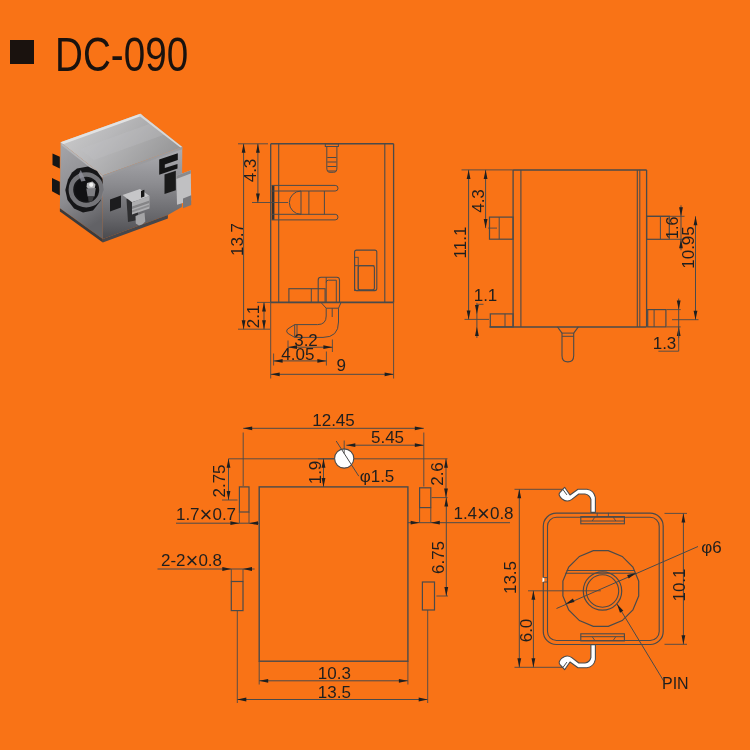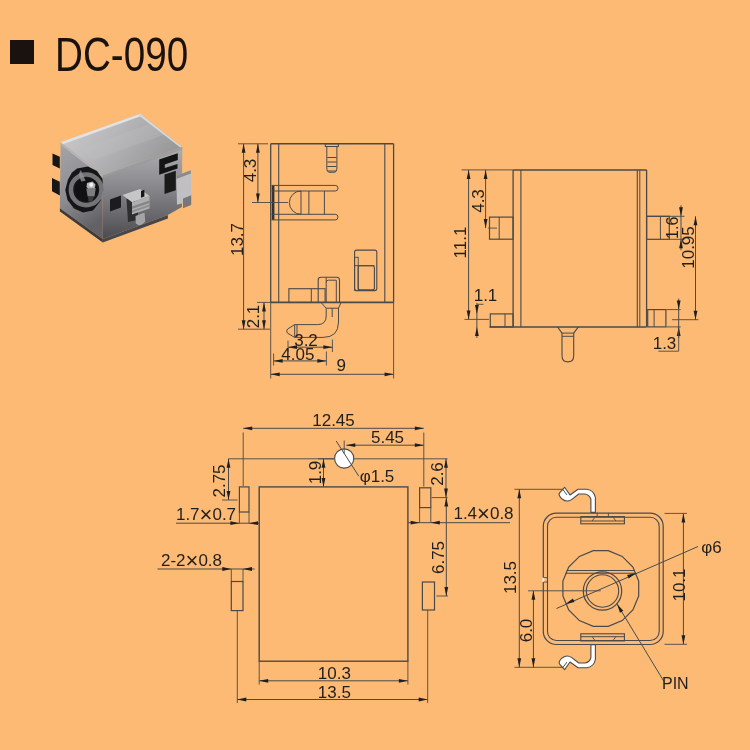--- a/index.html
+++ b/index.html
@@ -1,15 +1,15 @@
 <!DOCTYPE html>
 <html><head><meta charset="utf-8">
 <style>
 html,body{margin:0;padding:0;background:#ffffff;}
-#page{width:750px;height:750px;position:relative;background:#fdba74;overflow:hidden;}
+#page{width:750px;height:750px;position:relative;background:#f97316;overflow:hidden;}
 svg{font-family:"Liberation Sans",sans-serif;}
 </style></head>
 <body>
 <div id="page">
 <svg width="750" height="750" viewBox="0 0 750 750">
 <g>
 <rect x="10" y="40" width="24" height="24" fill="#1a120e"></rect>
 <text x="0" y="0" transform="translate(55,71) scale(0.805,1)" font-size="48" fill="#1a120e">DC-090</text>
 </g>
 <g>

